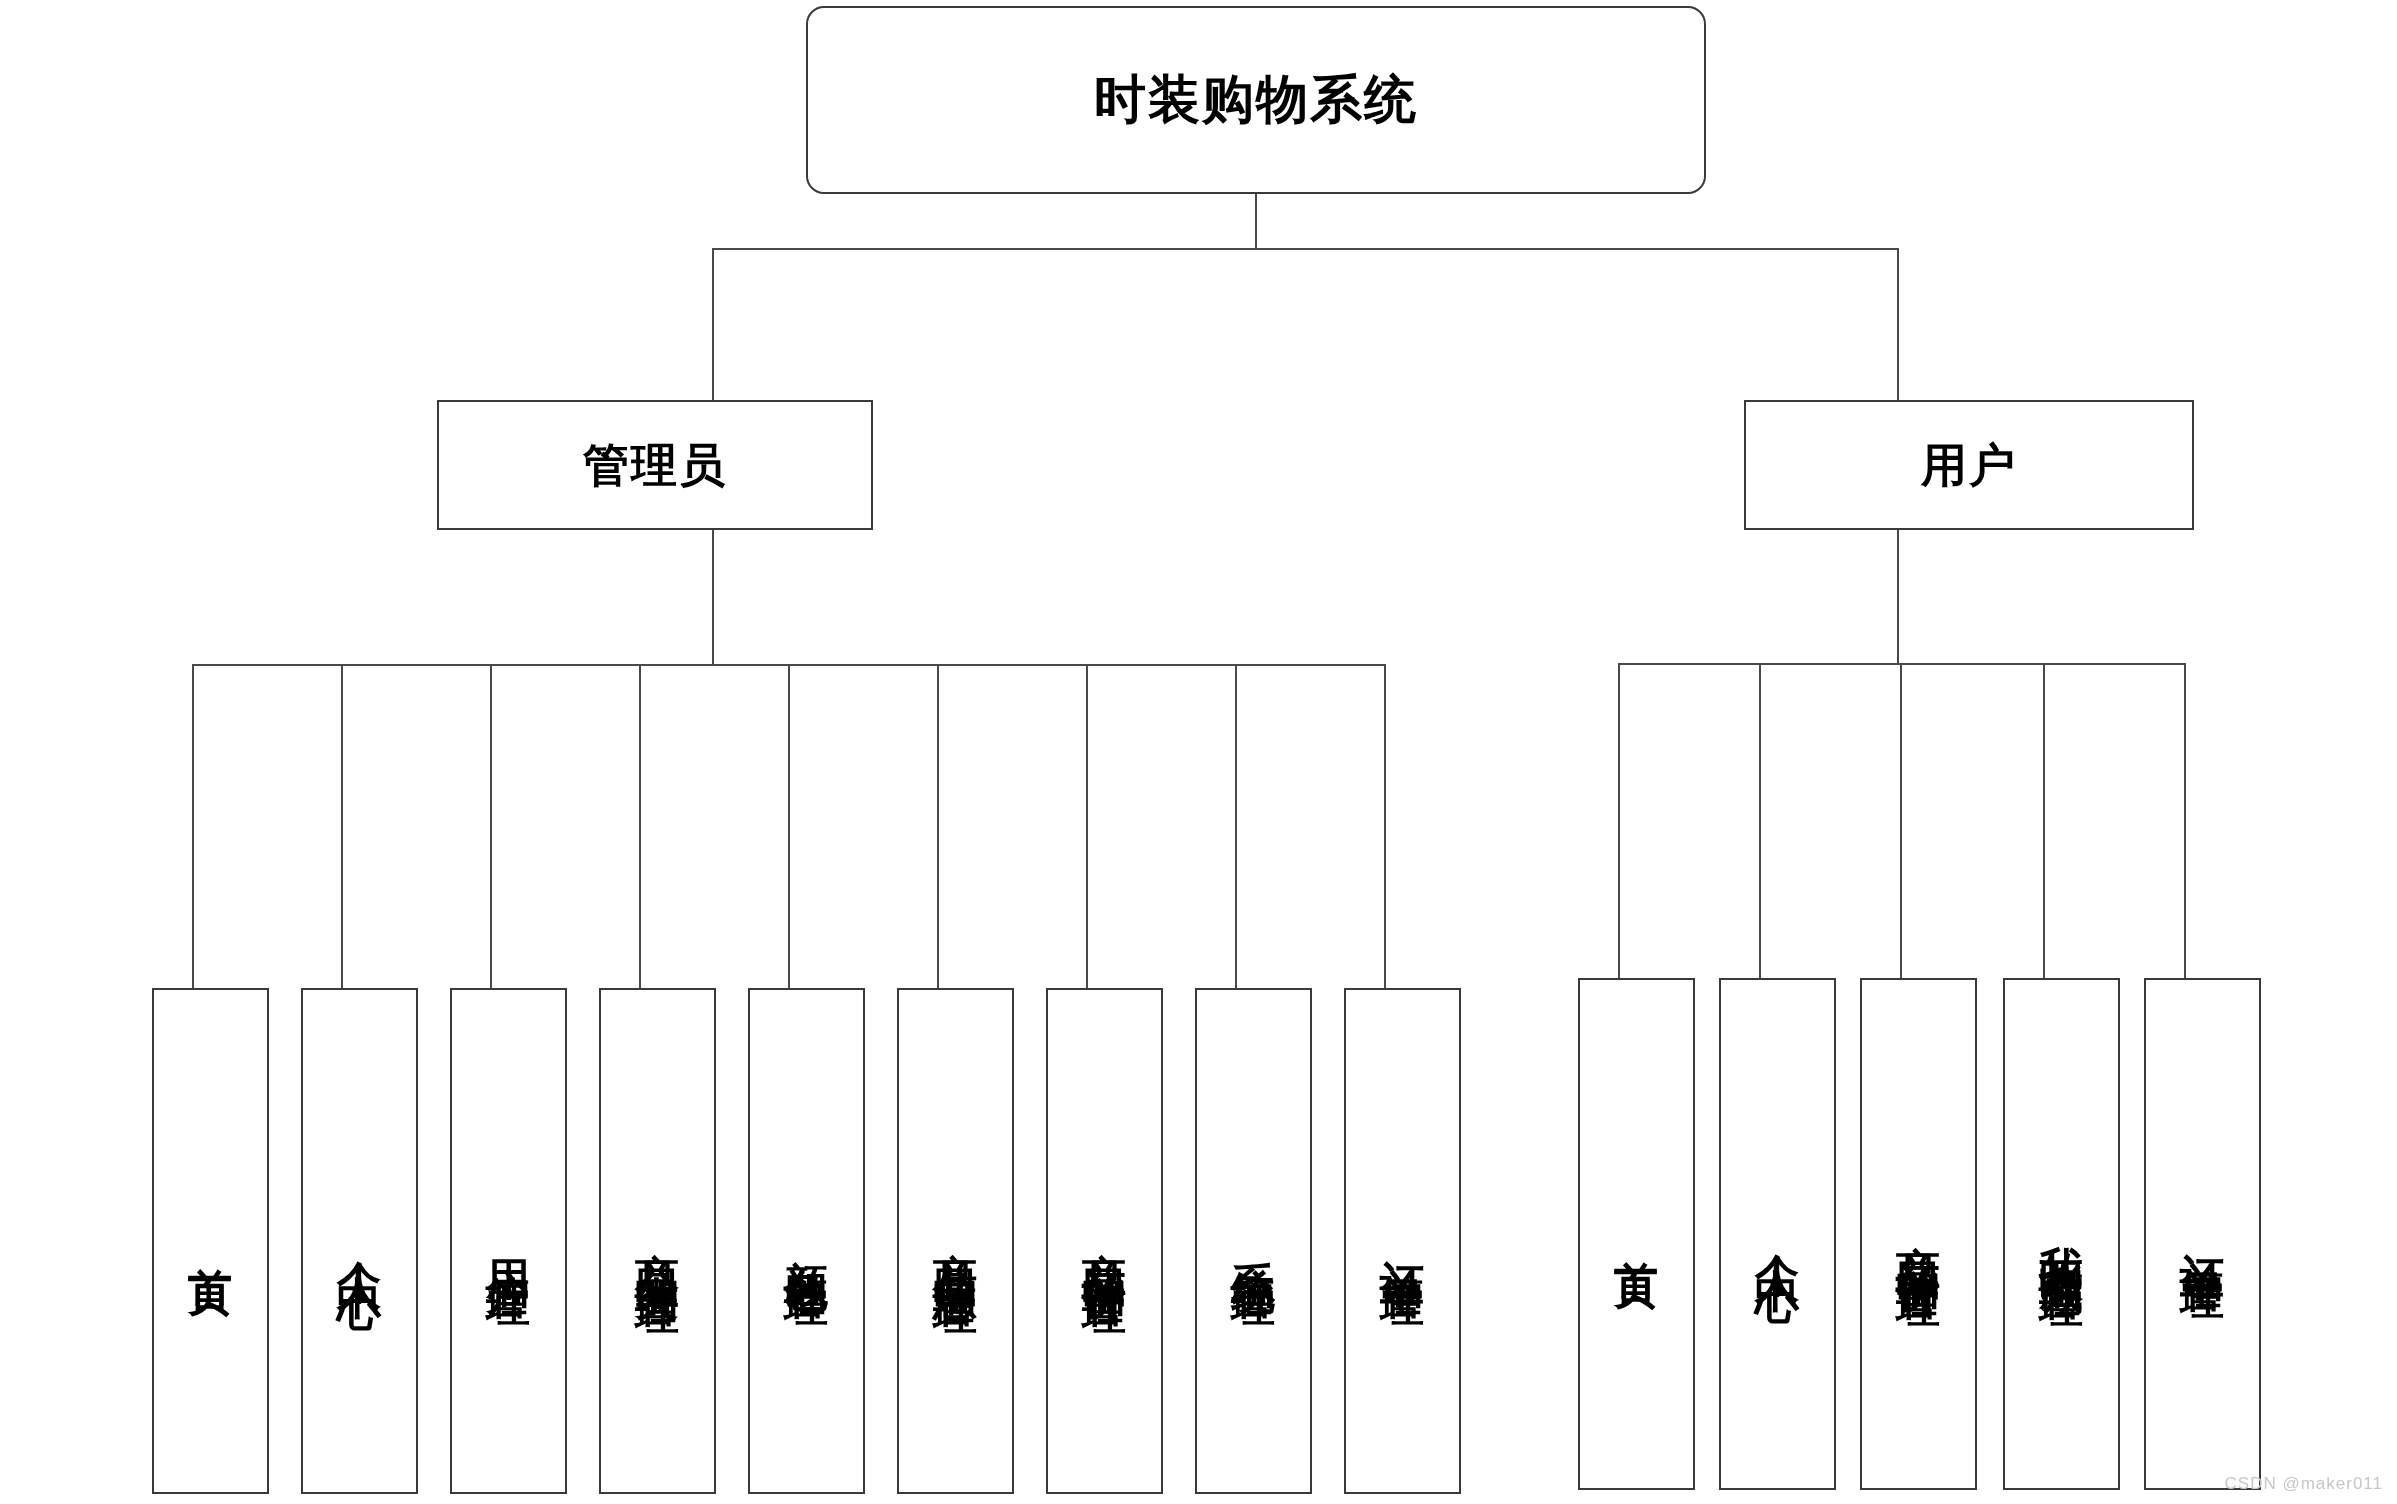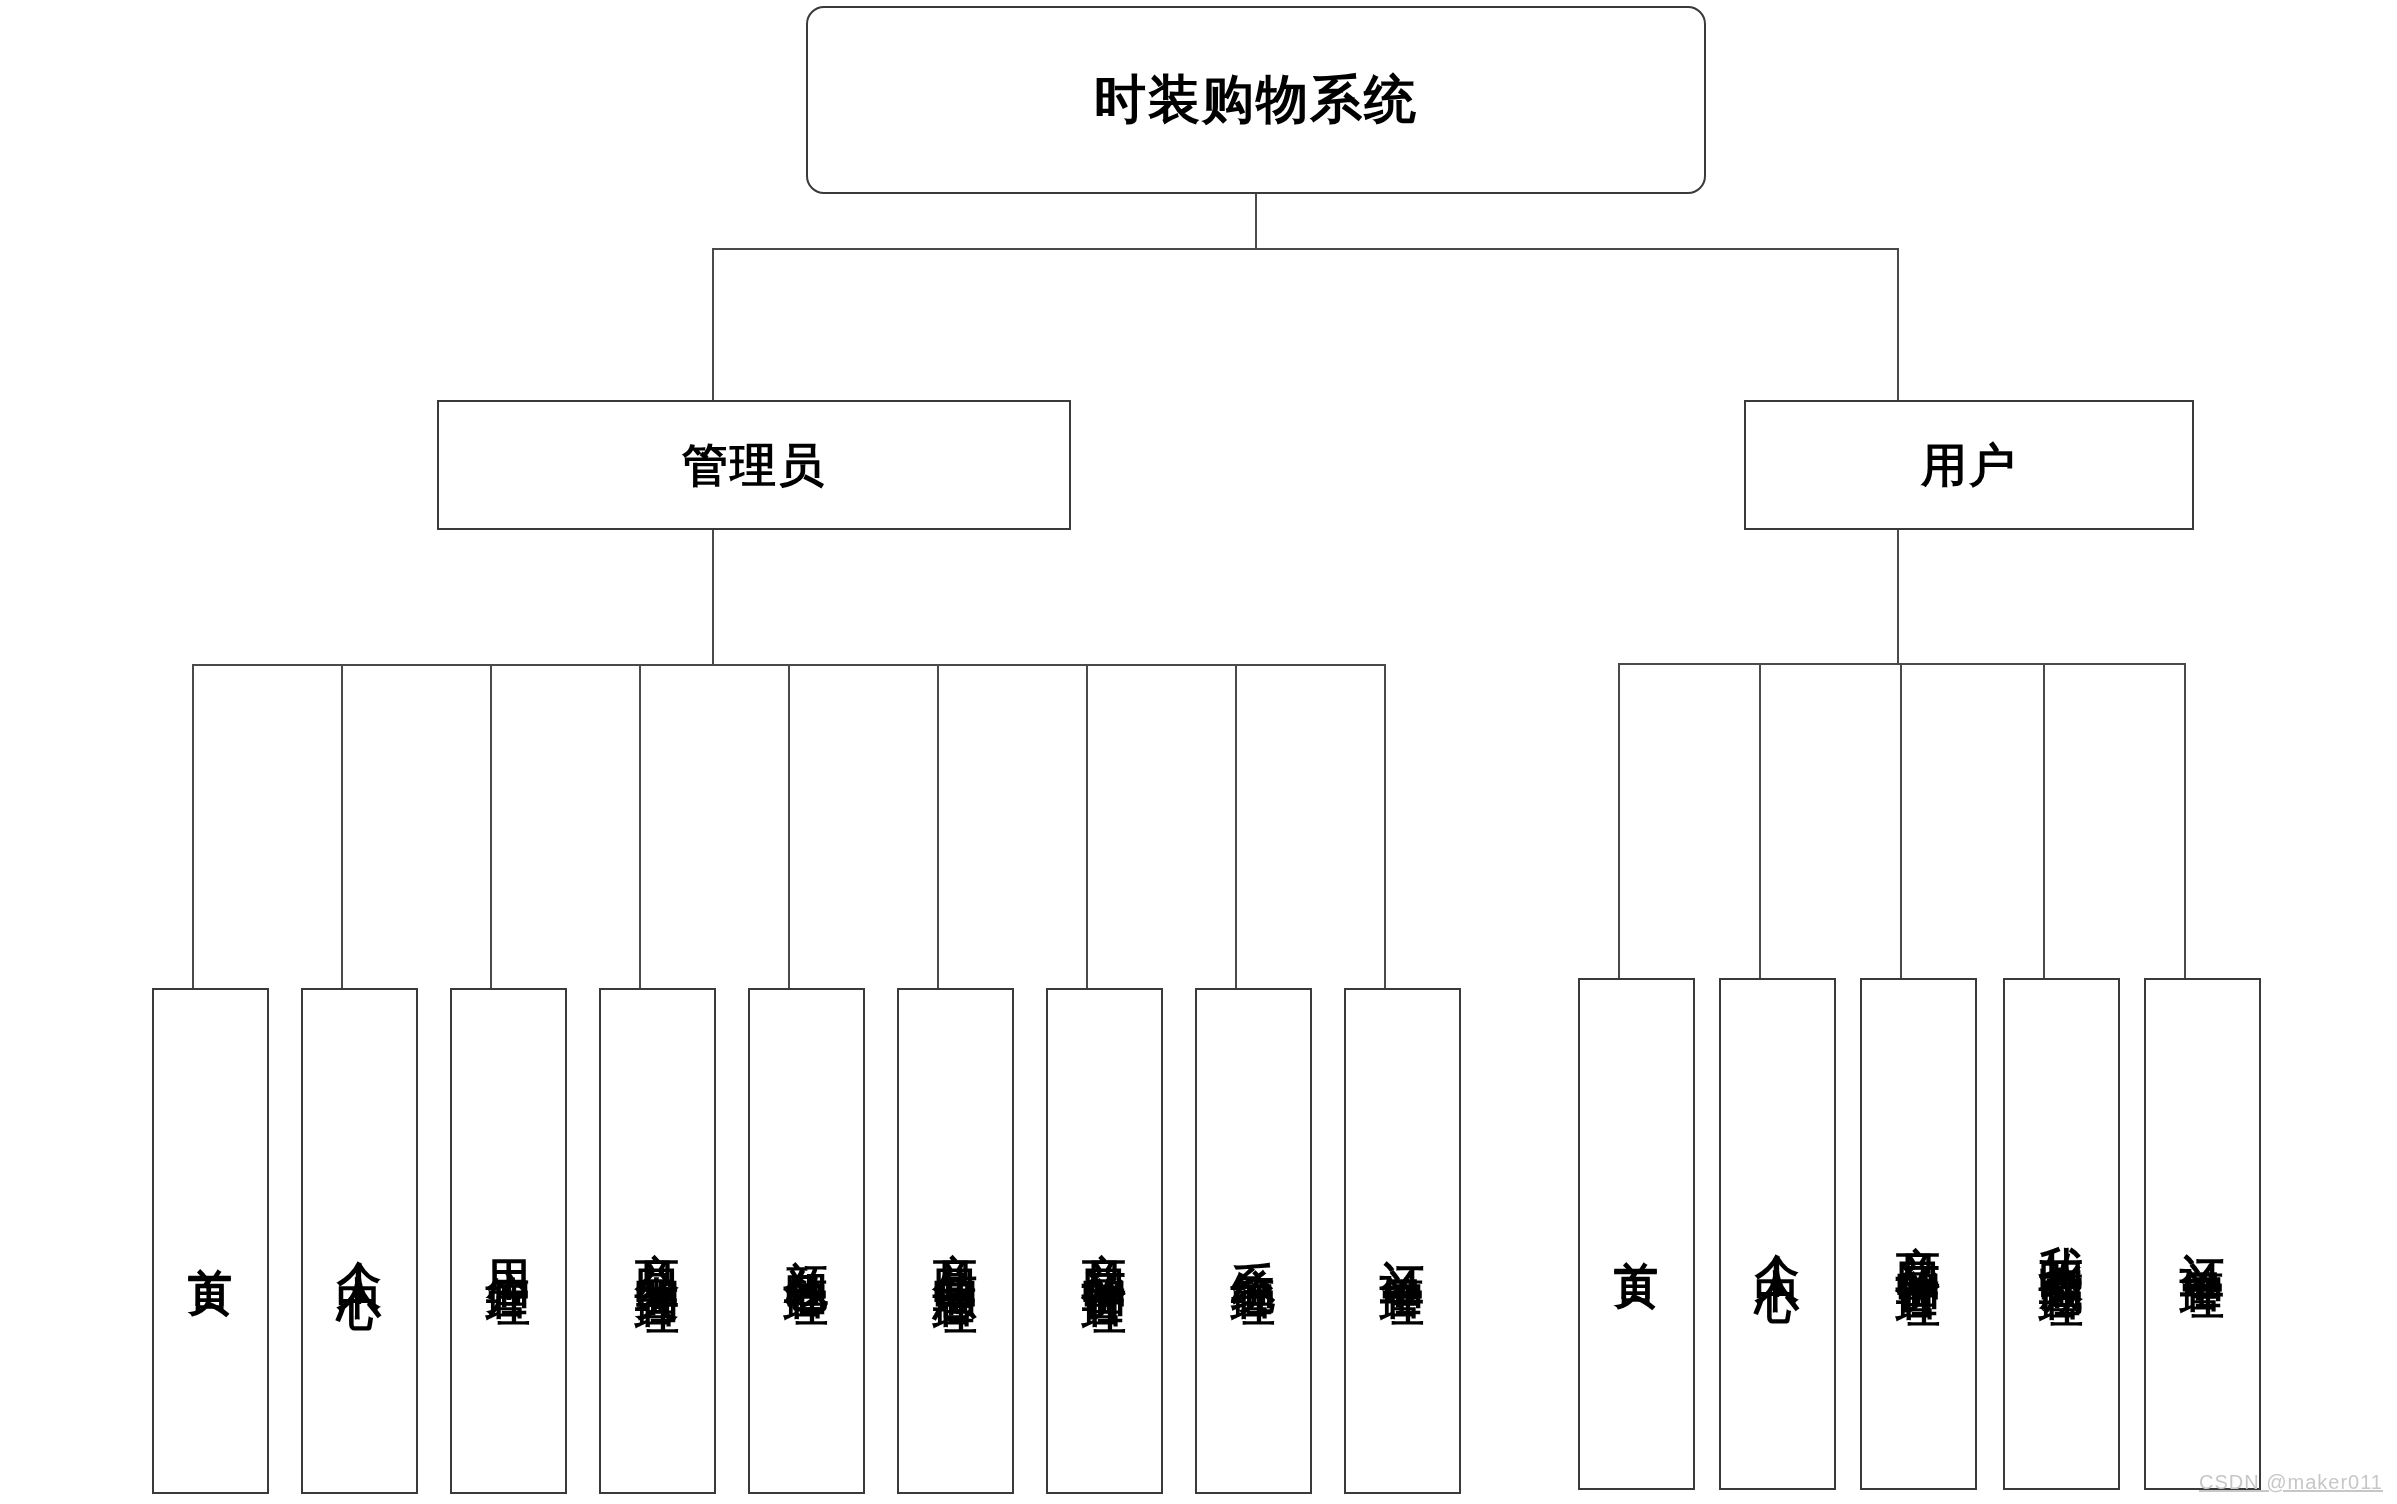--- a/index.html
+++ b/index.html
@@ -43,21 +43,21 @@
     border-radius: 18px;
   }
   
   .node-l2 {
     top: 400px;
     height: 130px;
     font-size: 46px;
     font-weight: bold;
     letter-spacing: 2px;
   }
-  .node-admin { left: 437px; width: 634px; }
+  .node-admin { left: 437px; width: 436px; }
   .node-user  { left: 1744px; width: 450px; }
 
   
   .node-leaf {
     top: 988px;
     height: 506px;
     width: 117px;
     font-size: 44px;
     font-weight: bold;
     align-items: center;
@@ -81,25 +81,24 @@
     background: #4a4a4a;
   }
   .ln-v { width: 2px; }
   .ln-h { height: 2px; }
 
   
   .watermark {
     position: absolute;
     right: 14px;
     bottom: 10px;
-    font-size: 20px;
+    font-size: 17px;
     color: #c7c7c7;
     letter-spacing: 1px;
     white-space: nowrap;
-    text-decoration: underline;
   }
 </style>
 </head>
 <body>
 
 <div id="canvas">
 
   <div class="node node-root">
     <span class="lbl">时装购物系统</span>
   </div>

